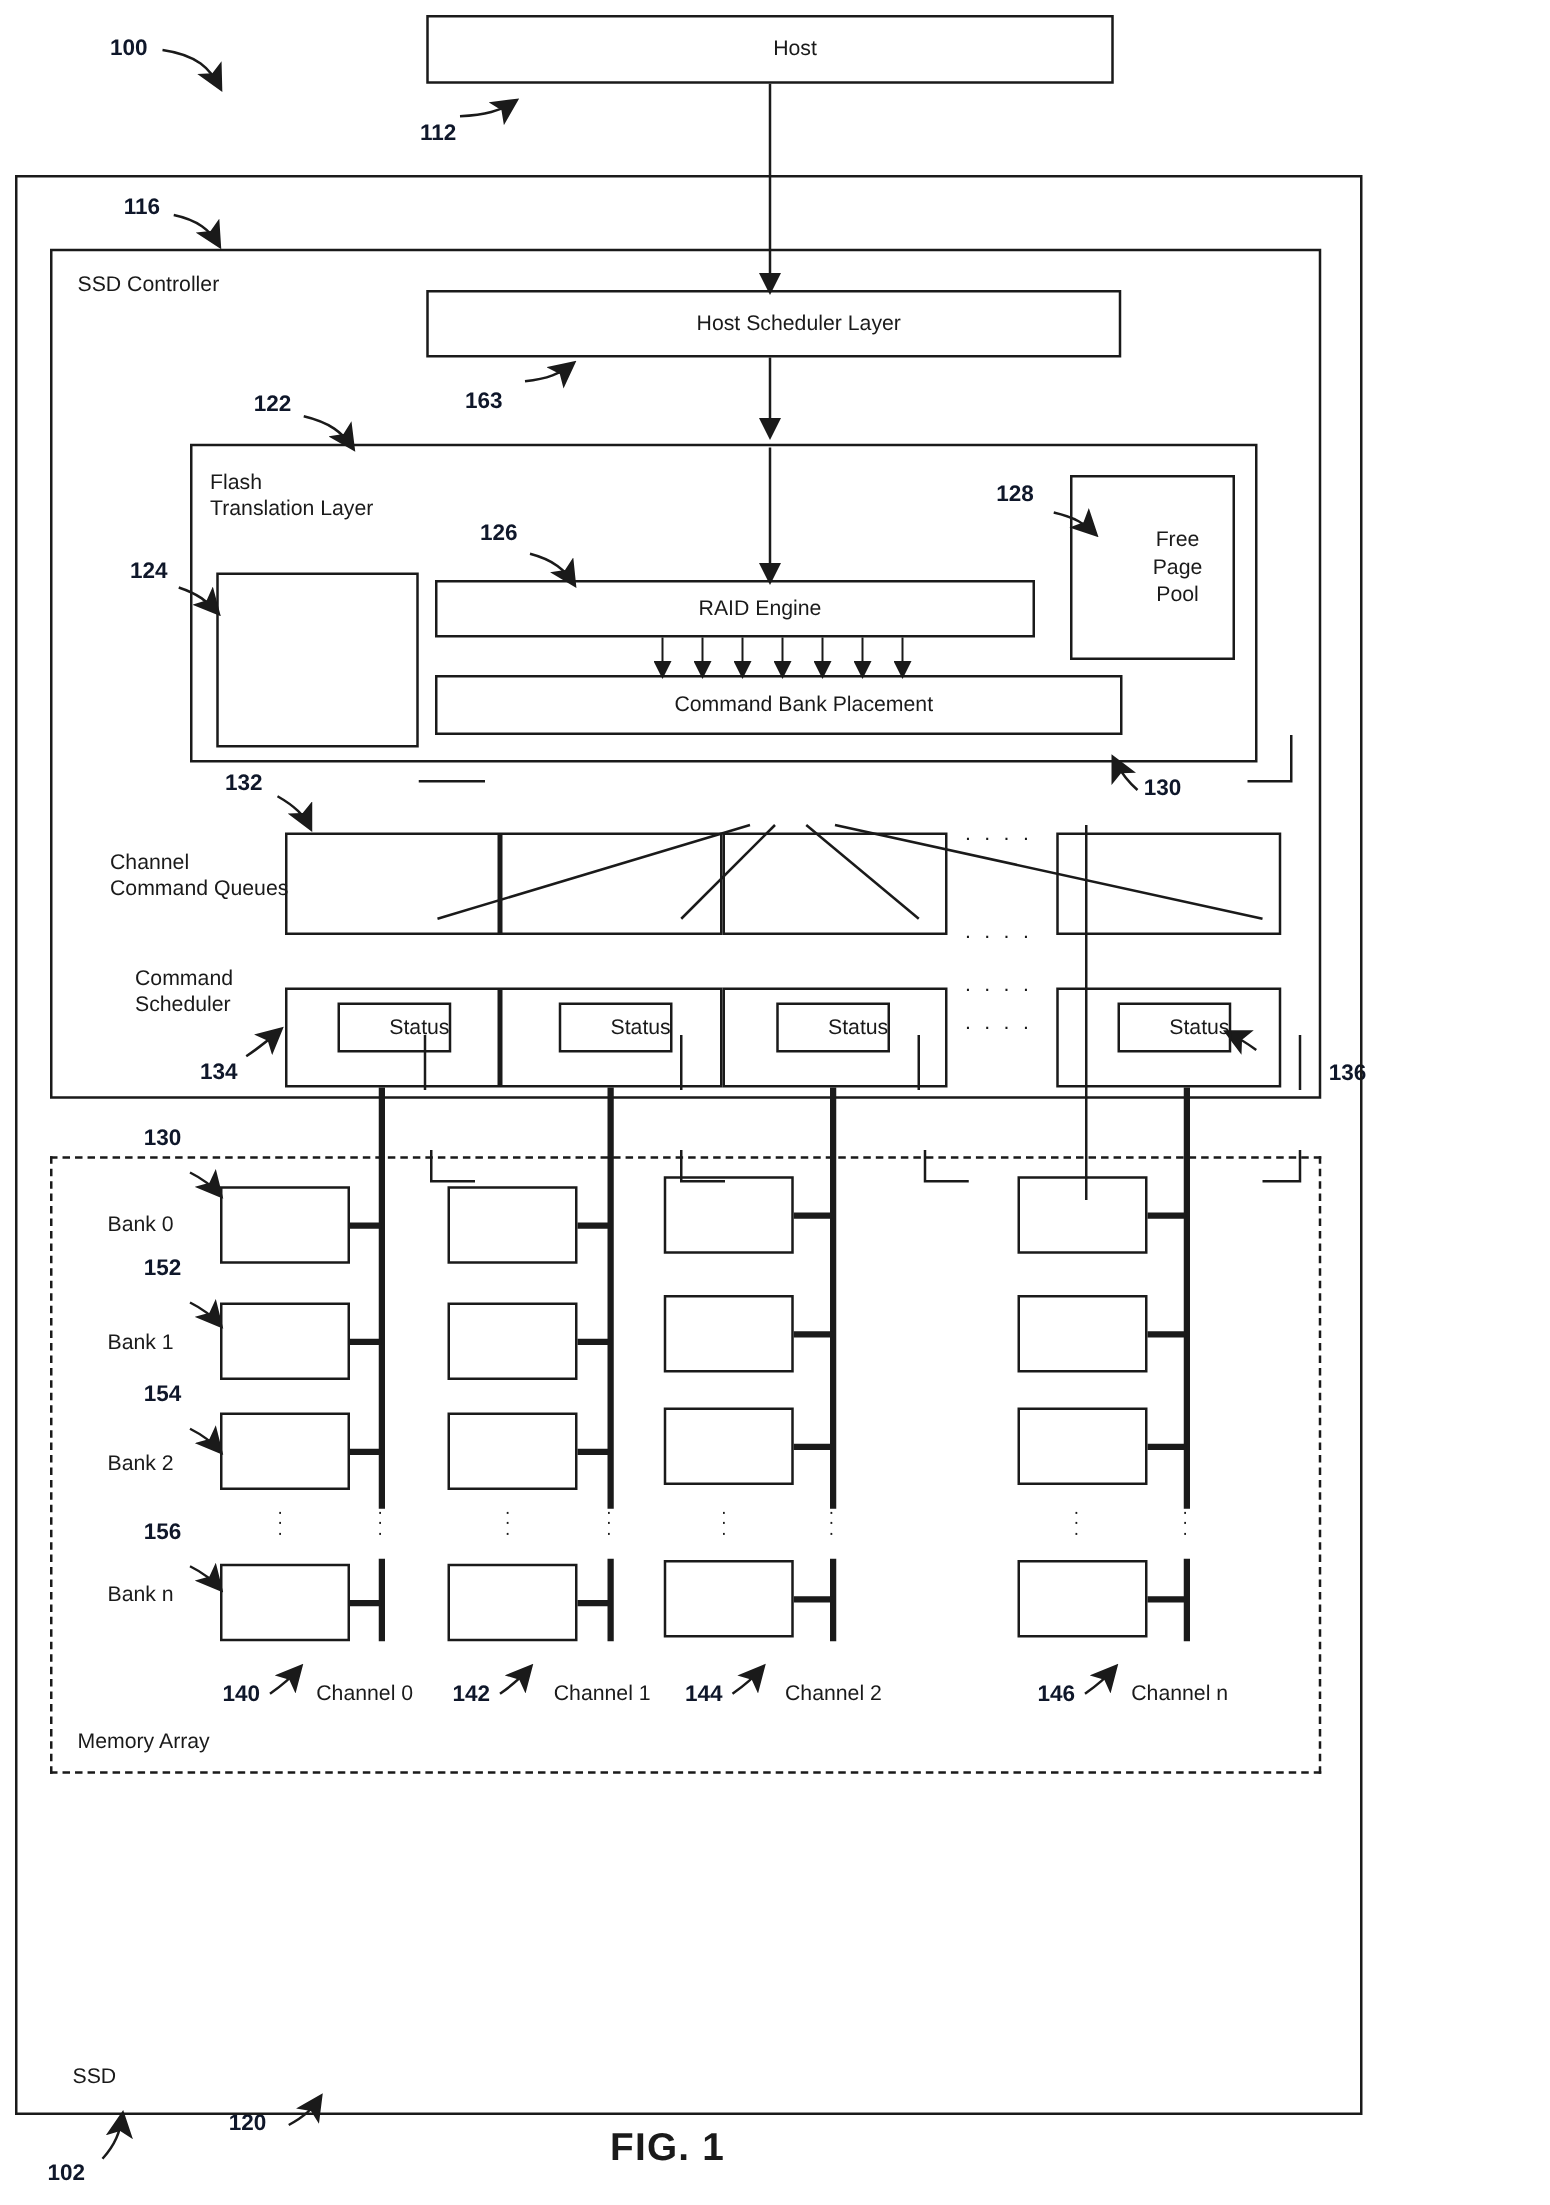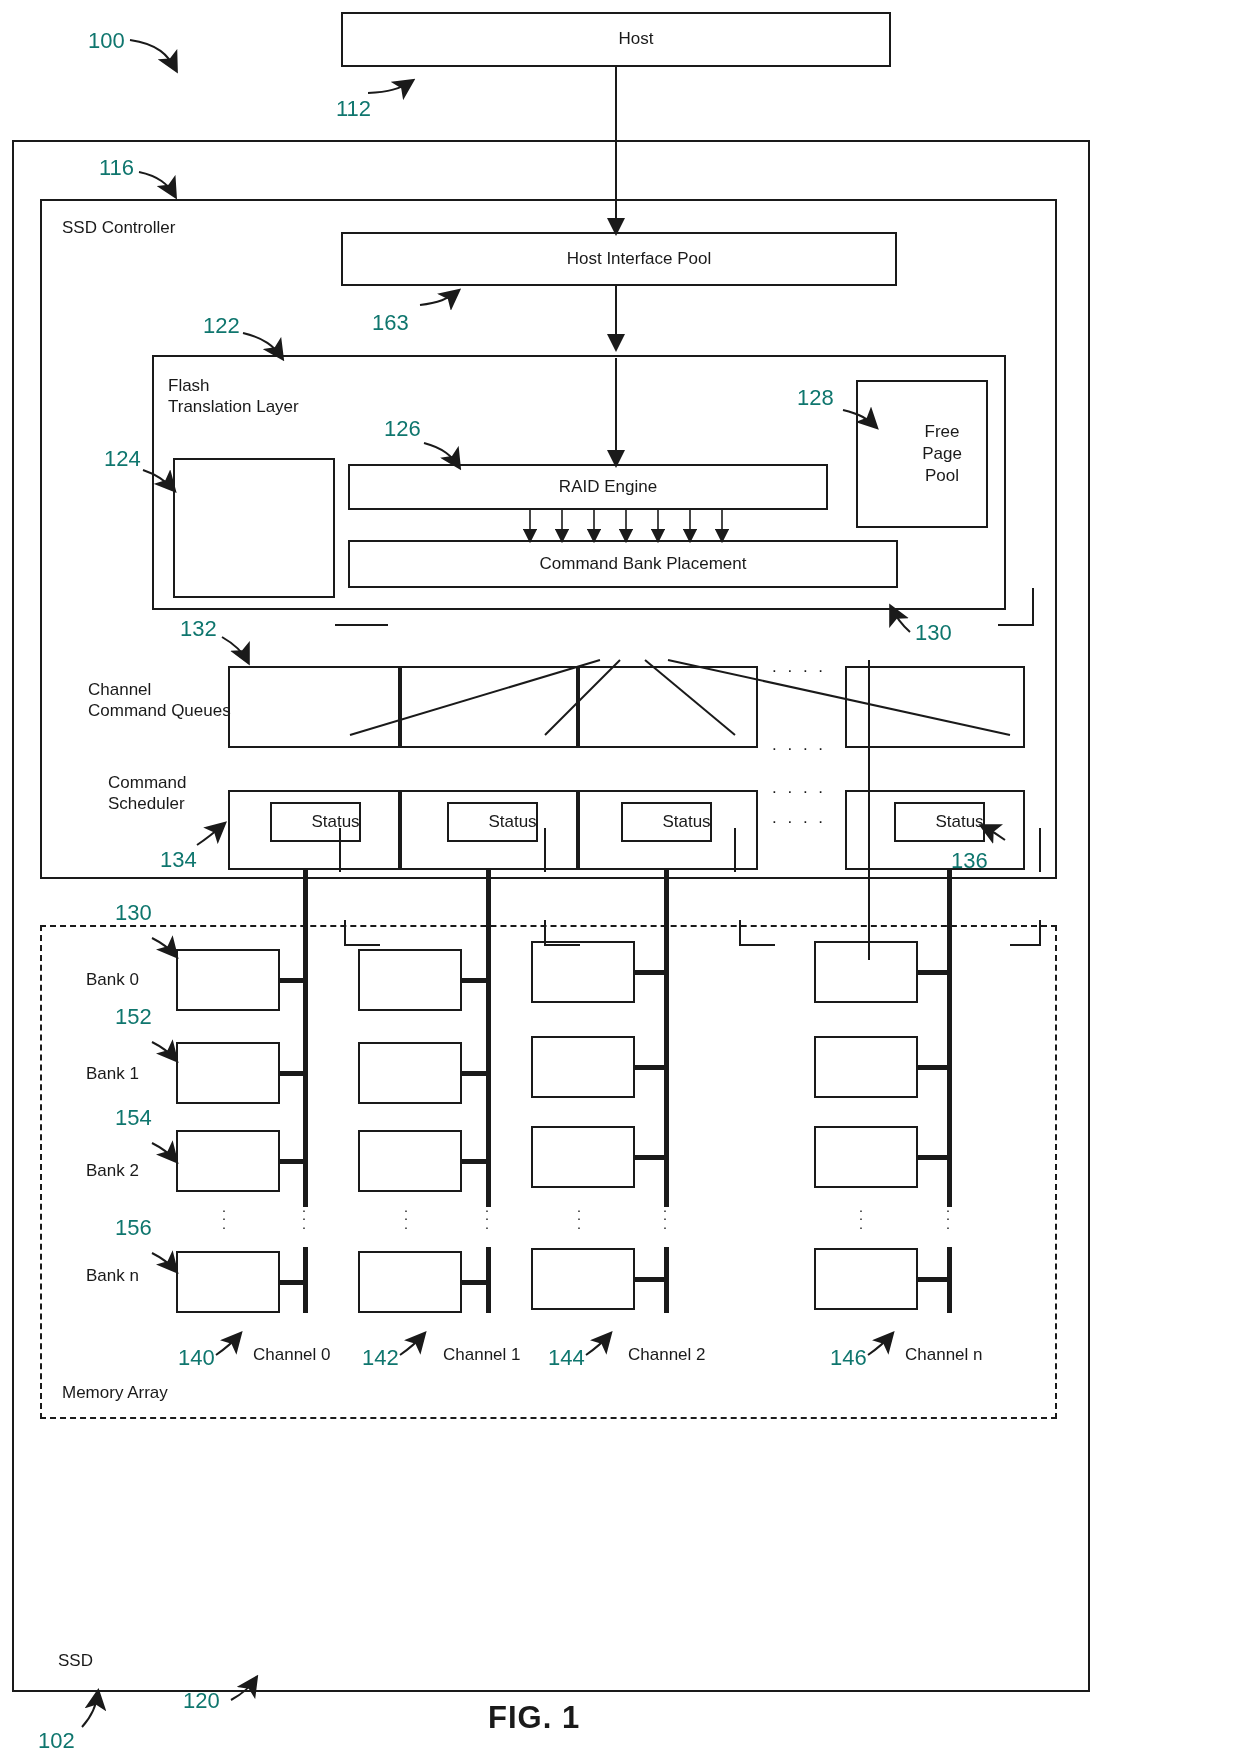--- a/index.html
+++ b/index.html
@@ -37,23 +37,24 @@
     justify-content: center;
     text-align: center;
     font-size: 17px;
     color: #1a1a1a;
     line-height: 1.3;
     box-sizing: border-box;
     padding-left: 40px;
   }
   .ref {
     position: absolute;
-    font-size: 22px;
-    color: #0f766e;
+    font-size: 18px;
+    color: #0f172a;
     white-space: pre;
+    font-weight: bold;
   }
   .dashed {
     position: absolute;
     border: 2px dashed #1a1a1a;
     box-sizing: border-box;
   }
   .thick-v {
     position: absolute;
     background: #1a1a1a;
     width: 5px;
@@ -184,21 +185,21 @@
   <div class="ref" style="left:336px; top:96px;">112</div>
   <div class="ref" style="left:99px; top:155px;">116</div>
   <div class="ref" style="left:372px; top:310px;">163</div>
   <div class="ref" style="left:203px; top:313px;">122</div>
   <div class="ref" style="left:384px; top:416px;">126</div>
   <div class="ref" style="left:797px; top:385px;">128</div>
   <div class="ref" style="left:104px; top:446px;">124</div>
   <div class="ref" style="left:915px; top:620px;">130</div>
   <div class="ref" style="left:180px; top:616px;">132</div>
   <div class="ref" style="left:160px; top:847px;">134</div>
-  <div class="ref" style="left:951px; top:848px;text-align:right;">136</div>
+  <div class="ref" style="left:1063px; top:848px;text-align:right;">136</div>
   <div class="ref" style="left:183px; top:1688px;">120</div>
   <div class="ref" style="left:38px; top:1728px;">102</div>
 
   <div class="ref" style="left:115px; top:900px;">130</div>
   <div class="ref" style="left:115px; top:1004px;">152</div>
   <div class="ref" style="left:115px; top:1105px;">154</div>
   <div class="ref" style="left:115px; top:1215px;">156</div>
 
   <div class="ref" style="left:178px; top:1345px;">140</div>
   <div class="ref" style="left:362px; top:1345px;">142</div>
@@ -208,21 +209,21 @@
   <div class="box" style="left:341px; top:12px; width:550px; height:55px;"></div>
   <div class="ctr-lbl" style="left:341px; top:12px; width:550px; height:55px;">Host</div>
 
   <div class="box" style="left:12px; top:140px; width:1078px; height:1552px;"></div>
   <div class="lbl" style="left:58px; top:1650px;">SSD</div>
 
   <div class="box" style="left:40px; top:199px; width:1017px; height:680px;"></div>
   <div class="lbl" style="left:62px; top:217px;">SSD Controller</div>
 
   <div class="box" style="left:341px; top:232px; width:556px; height:54px;"></div>
-  <div class="ctr-lbl" style="left:341px; top:232px; width:556px; height:54px;">Host Interface Pool</div>
+  <div class="ctr-lbl" style="left:341px; top:232px; width:556px; height:54px;">Host Scheduler Layer</div>
 
   <div class="box" style="left:152px; top:355px; width:854px; height:255px;"></div>
   <div class="lbl" style="left:168px; top:375px;">Flash
 Translation Layer</div>
 
   <div class="box" style="left:173px; top:458px; width:162px; height:140px;"></div>
 
   <div class="box" style="left:348px; top:464px; width:480px; height:46px;"></div>
   <div class="ctr-lbl" style="left:348px; top:464px; width:480px; height:46px;">RAID Engine</div>
 

